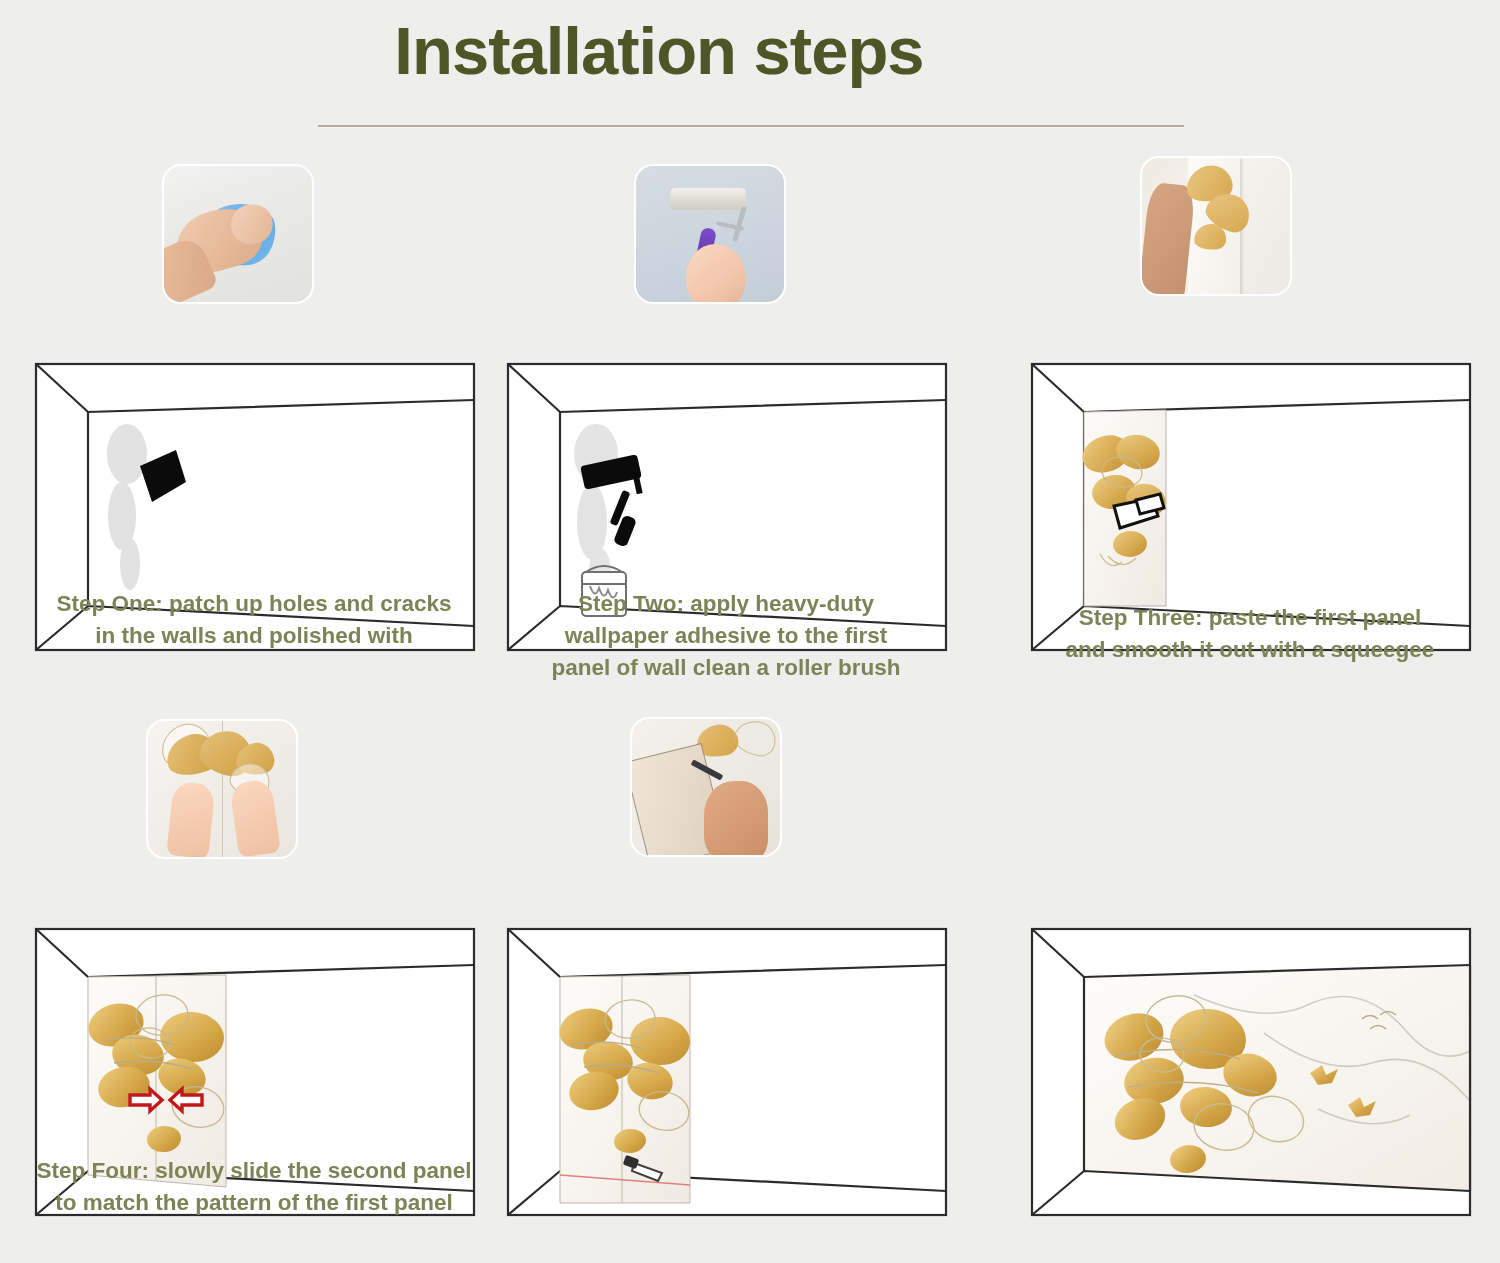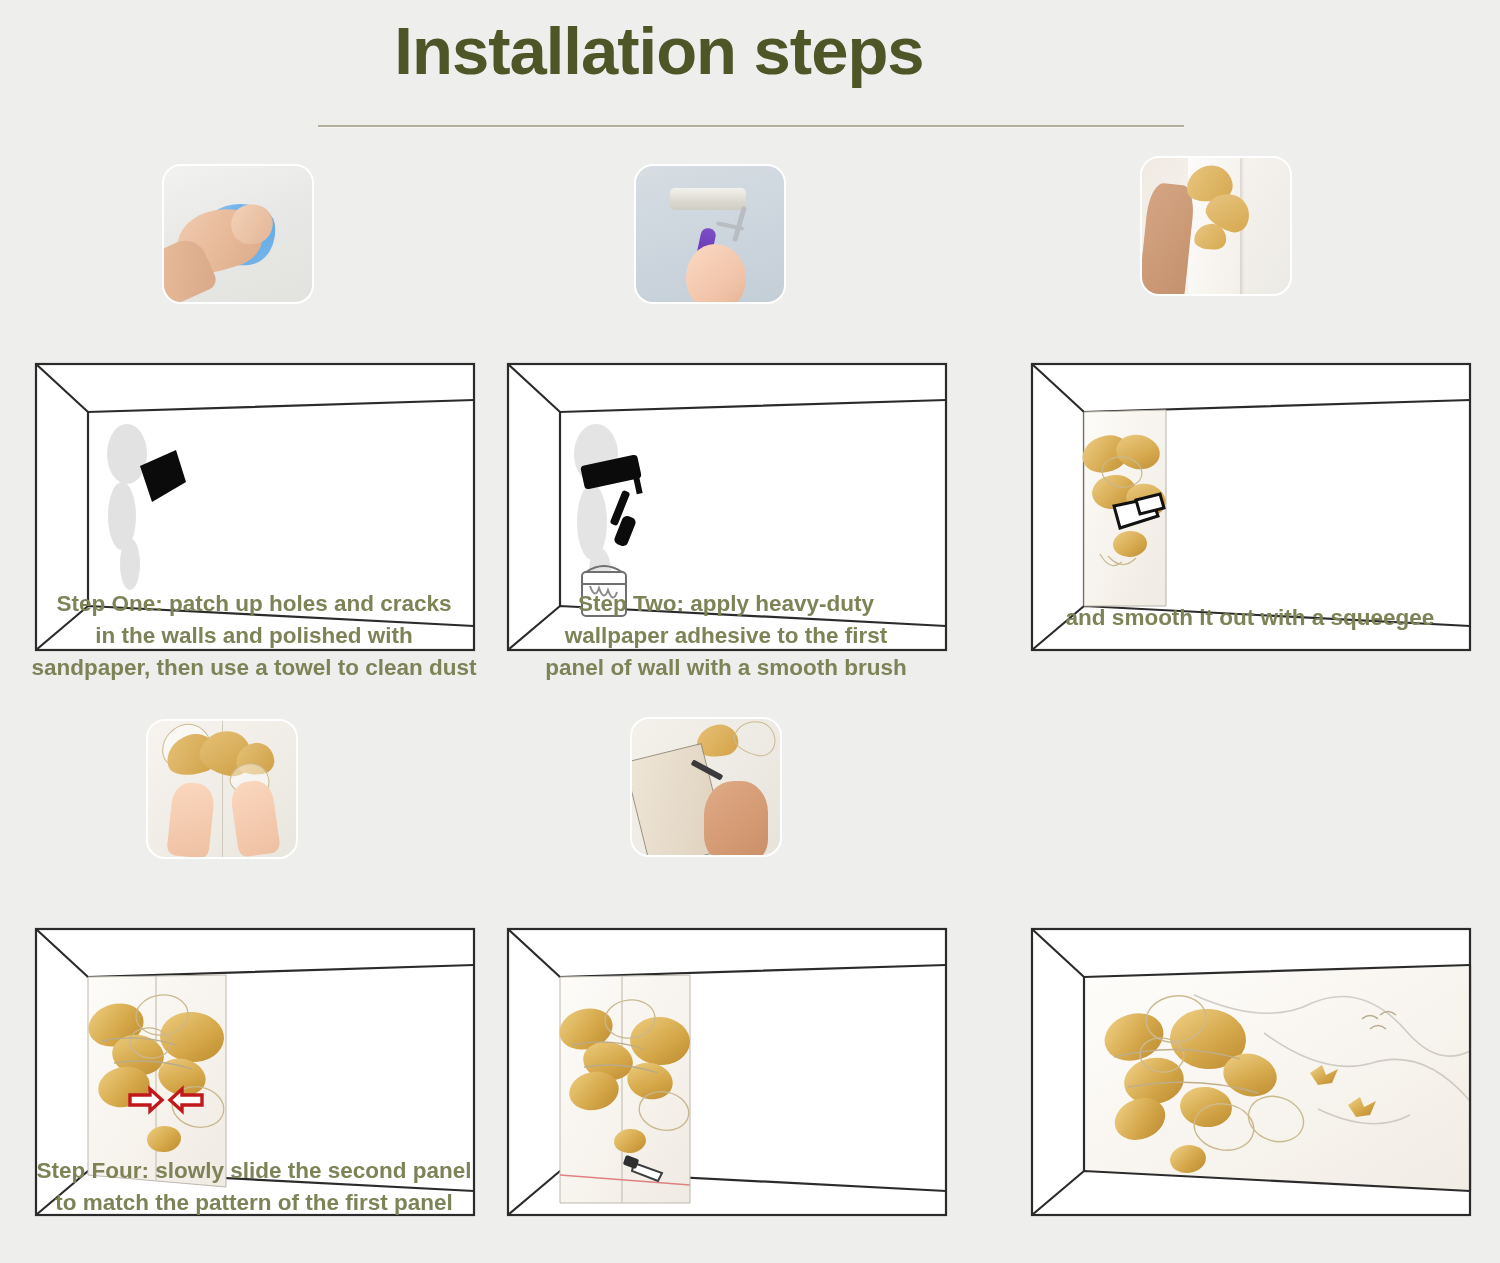--- a/index.html
+++ b/index.html
@@ -196,21 +196,20 @@
         <div class="inset ph1" style="left:158px;top:14px;">
           <div class="inset-inner">
             <div class="towel"></div>
             <div class="hand"></div>
             <div class="wrist"></div>
           </div>
         </div>
         <div class="cap t3">
           <div>Step One: patch up holes and cracks</div>
           <div>in the walls and polished with</div>
-          <div>sandpaper, then use a towel to clean dust</div>
         </div>
       </div>
 
       <div class="cell c1">
         <div class="room">
           <svg viewBox="0 0 466 400" width="466" height="400">
             <rect x="14" y="110" width="438" height="286" fill="#ffffff" stroke="#2b2b2b" stroke-width="2.2"></rect>
             <polyline points="14,110 66,158 452,146" fill="none" stroke="#2b2b2b" stroke-width="2.2"></polyline>
             <polyline points="14,396 66,352 452,372" fill="none" stroke="#2b2b2b" stroke-width="2.2"></polyline>
             <line x1="66" y1="158" x2="66" y2="352" stroke="#2b2b2b" stroke-width="2.2"></line>
@@ -238,21 +237,21 @@
             <div class="rollerbody"></div>
             <div class="rollerbar"></div>
             <div class="rollerbar2"></div>
             <div class="grip"></div>
             <div class="hand2"></div>
           </div>
         </div>
         <div class="cap t3">
           <div>Step Two: apply heavy-duty</div>
           <div>wallpaper adhesive to the first</div>
-          <div>panel of wall with a smooth brush</div>
+          <div>panel of wall clean a roller brush</div>
         </div>
       </div>
 
       <div class="cell c2">
         <div class="room">
           <svg viewBox="0 0 466 400" width="466" height="400">
             <defs>
               <linearGradient id="marble3" x1="0" y1="0" x2="1" y2="1">
                 <stop offset="0%" stop-color="#fdfcf9"></stop>
                 <stop offset="55%" stop-color="#f6f2ec"></stop>
@@ -290,20 +289,21 @@
         <div class="inset ph3" style="left:140px;top:6px;">
           <div class="inset-inner">
             <div class="panelstrip"></div>
             <div class="arm"></div>
             <div class="lf l1"></div>
             <div class="lf l2"></div>
             <div class="lf l3"></div>
           </div>
         </div>
         <div class="cap t2">
+          <div>Step Three: paste the first panel</div>
           <div>and smooth it out with a squeegee</div>
         </div>
       </div>
     </div>
 
     <div class="row">
 
       <div class="cell c0">
         <div class="room">
           <svg viewBox="0 0 466 400" width="466" height="400">

